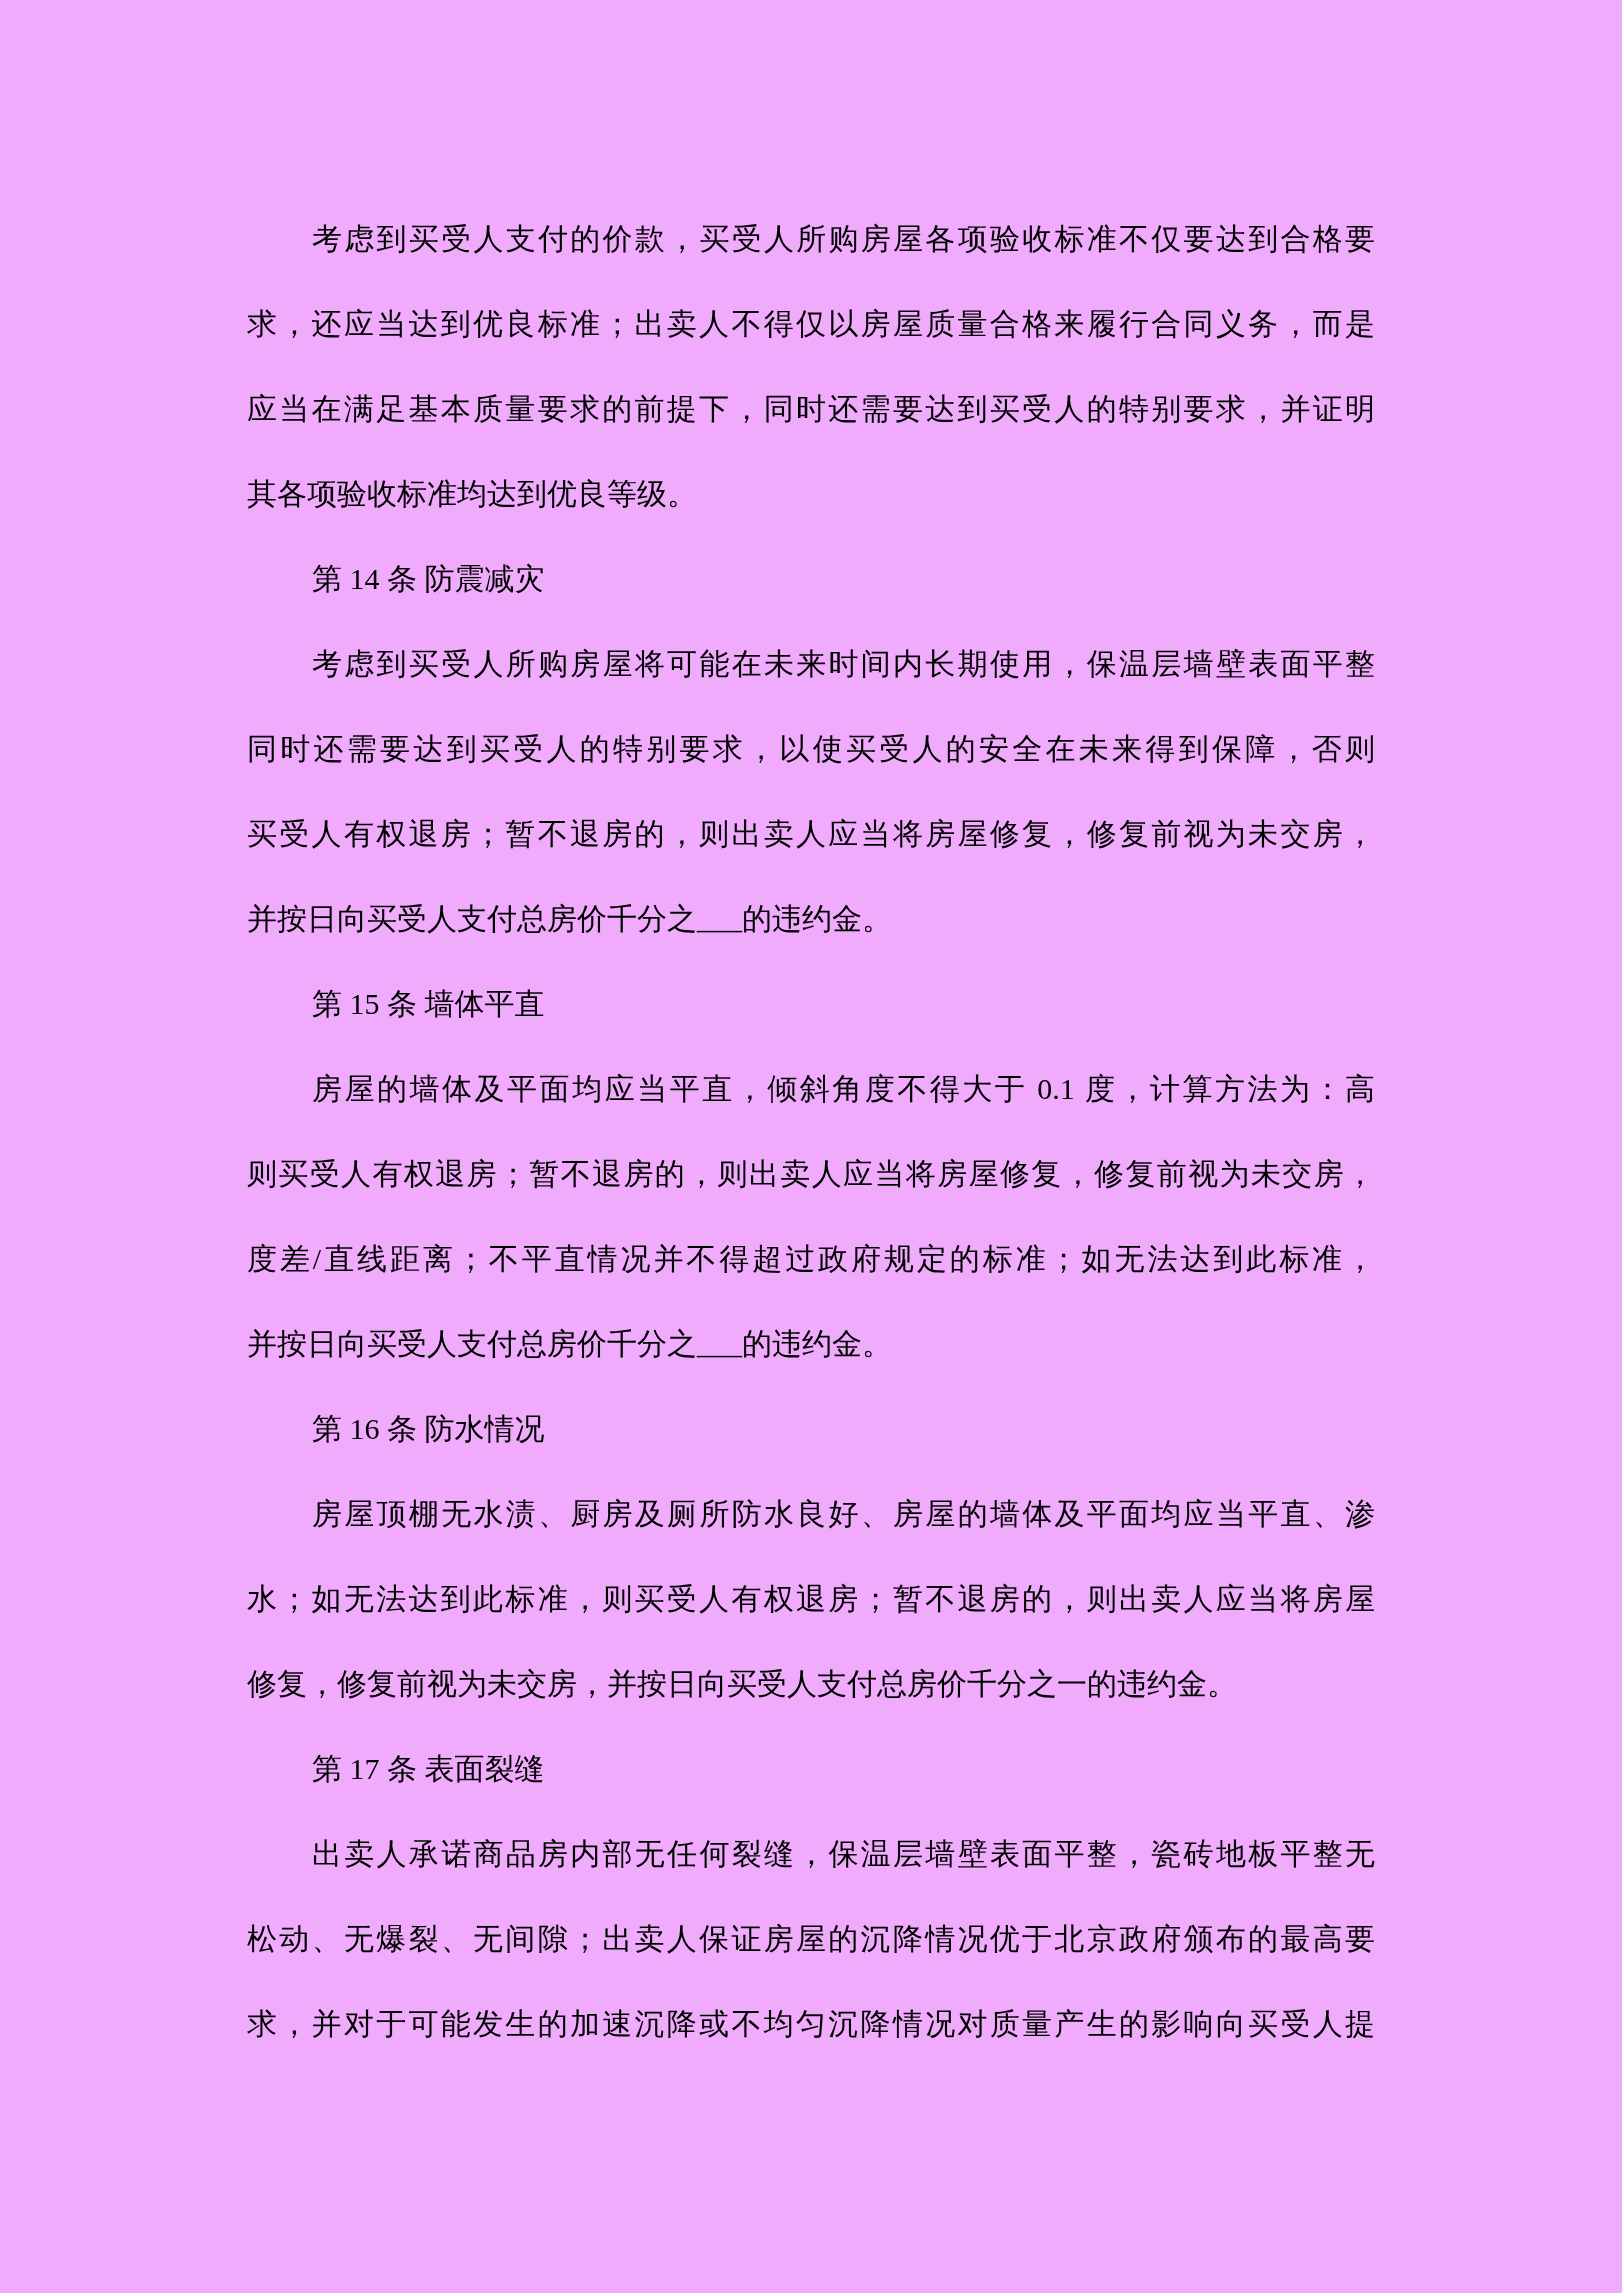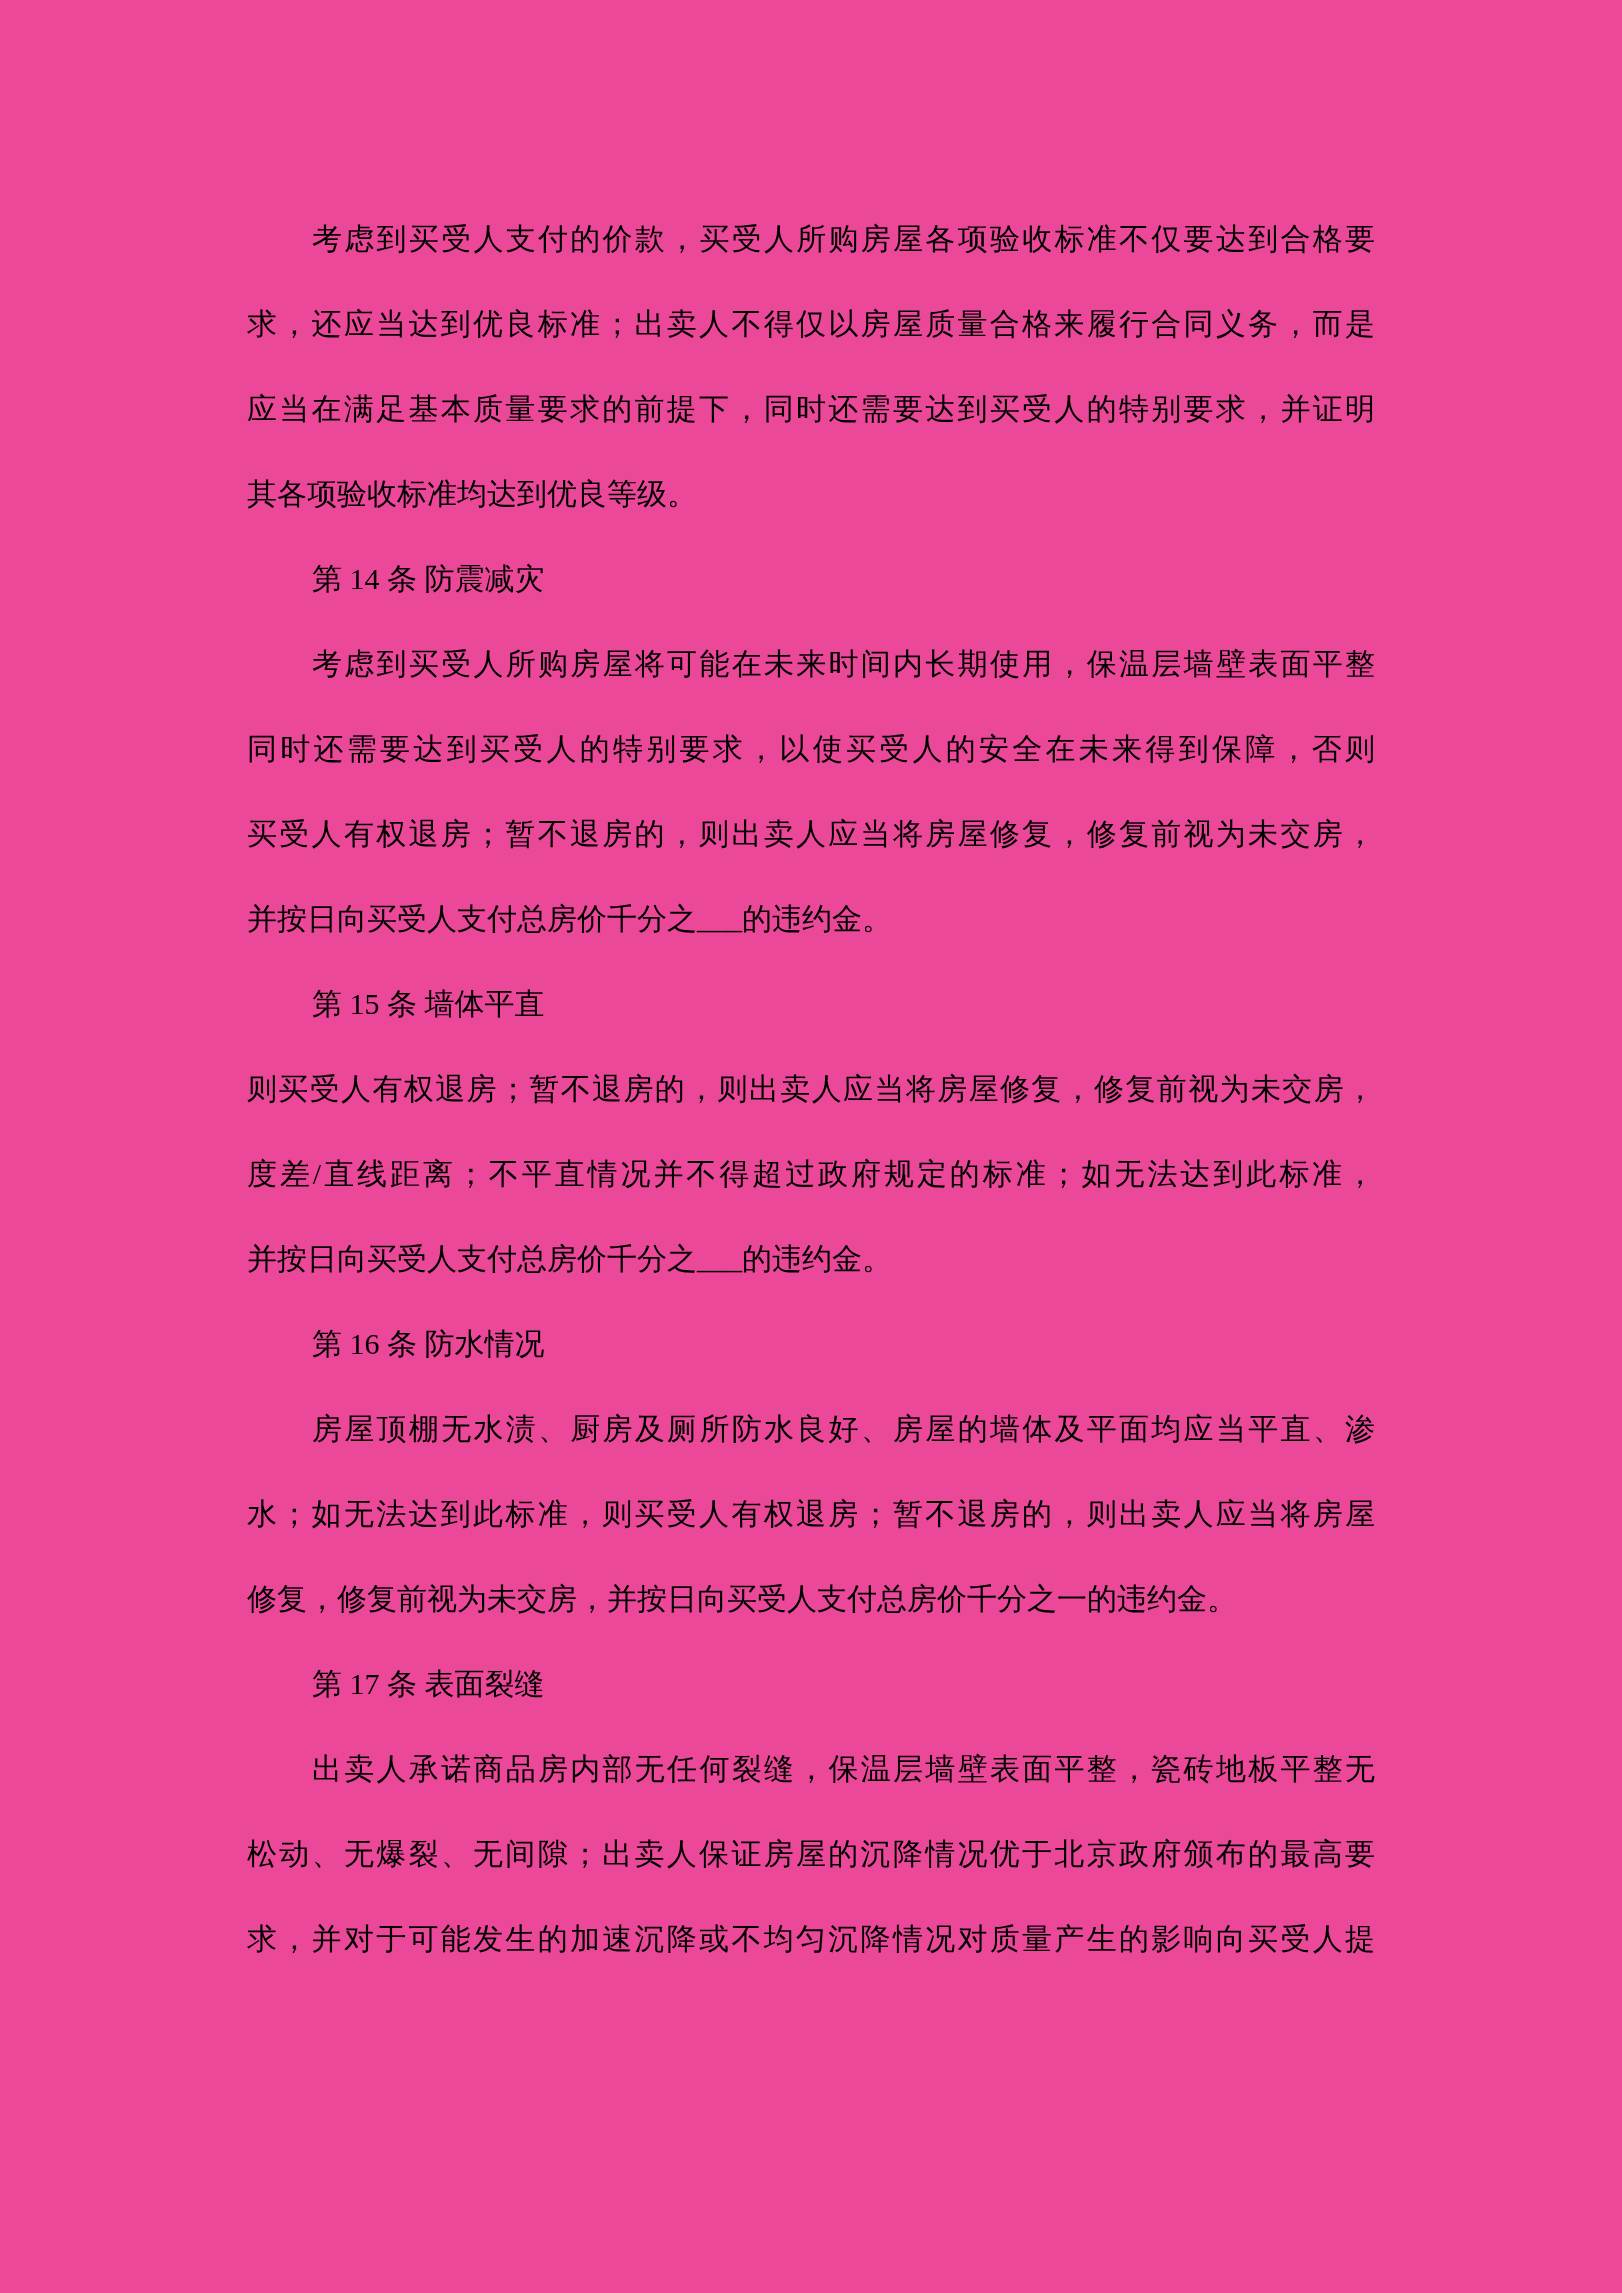--- a/index.html
+++ b/index.html
@@ -4,21 +4,21 @@
 <style>
   html, body {
     margin: 0;
     padding: 0;
     background: #ffffff;
   }
   .page {
     position: relative;
     width: 1623px;
     height: 2294px;
-    background: #ec4899;
+    background: #f0abfc;
     overflow: hidden;
     font-family: "Liberation Serif", "DejaVu Serif", serif;
     color: #000000;
   }
   .doc {
     position: absolute;
     left: 247px;
     top: 196px;
     width: 1128px;
   }
@@ -59,20 +59,21 @@
     <div>
       <div class="line indent fill">考虑到买受人所购房屋将可能在未来时间内长期使用，保温层墙壁表面平整</div>
       <div class="line fill">同时还需要达到买受人的特别要求，以使买受人的安全在未来得到保障，否则</div>
       <div class="line fill">买受人有权退房；暂不退房的，则出卖人应当将房屋修复，修复前视为未交房，</div>
       <div class="line">并按日向买受人支付总房价千分之___的违约金。</div>
     </div>
 
     <div class="line heading indent">第 15 条 墙体平直</div>
 
     <div>
+      <div class="line indent fill">房屋的墙体及平面均应当平直，倾斜角度不得大于 0.1 度，计算方法为：高</div>
       <div class="line fill">则买受人有权退房；暂不退房的，则出卖人应当将房屋修复，修复前视为未交房，</div>
       <div class="line fill">度差/直线距离；不平直情况并不得超过政府规定的标准；如无法达到此标准，</div>
       <div class="line">并按日向买受人支付总房价千分之___的违约金。</div>
     </div>
 
     <div class="line heading indent">第 16 条 防水情况</div>
 
     <div>
       <div class="line indent fill">房屋顶棚无水渍、厨房及厕所防水良好、房屋的墙体及平面均应当平直、渗</div>
       <div class="line fill">水；如无法达到此标准，则买受人有权退房；暂不退房的，则出卖人应当将房屋</div>

